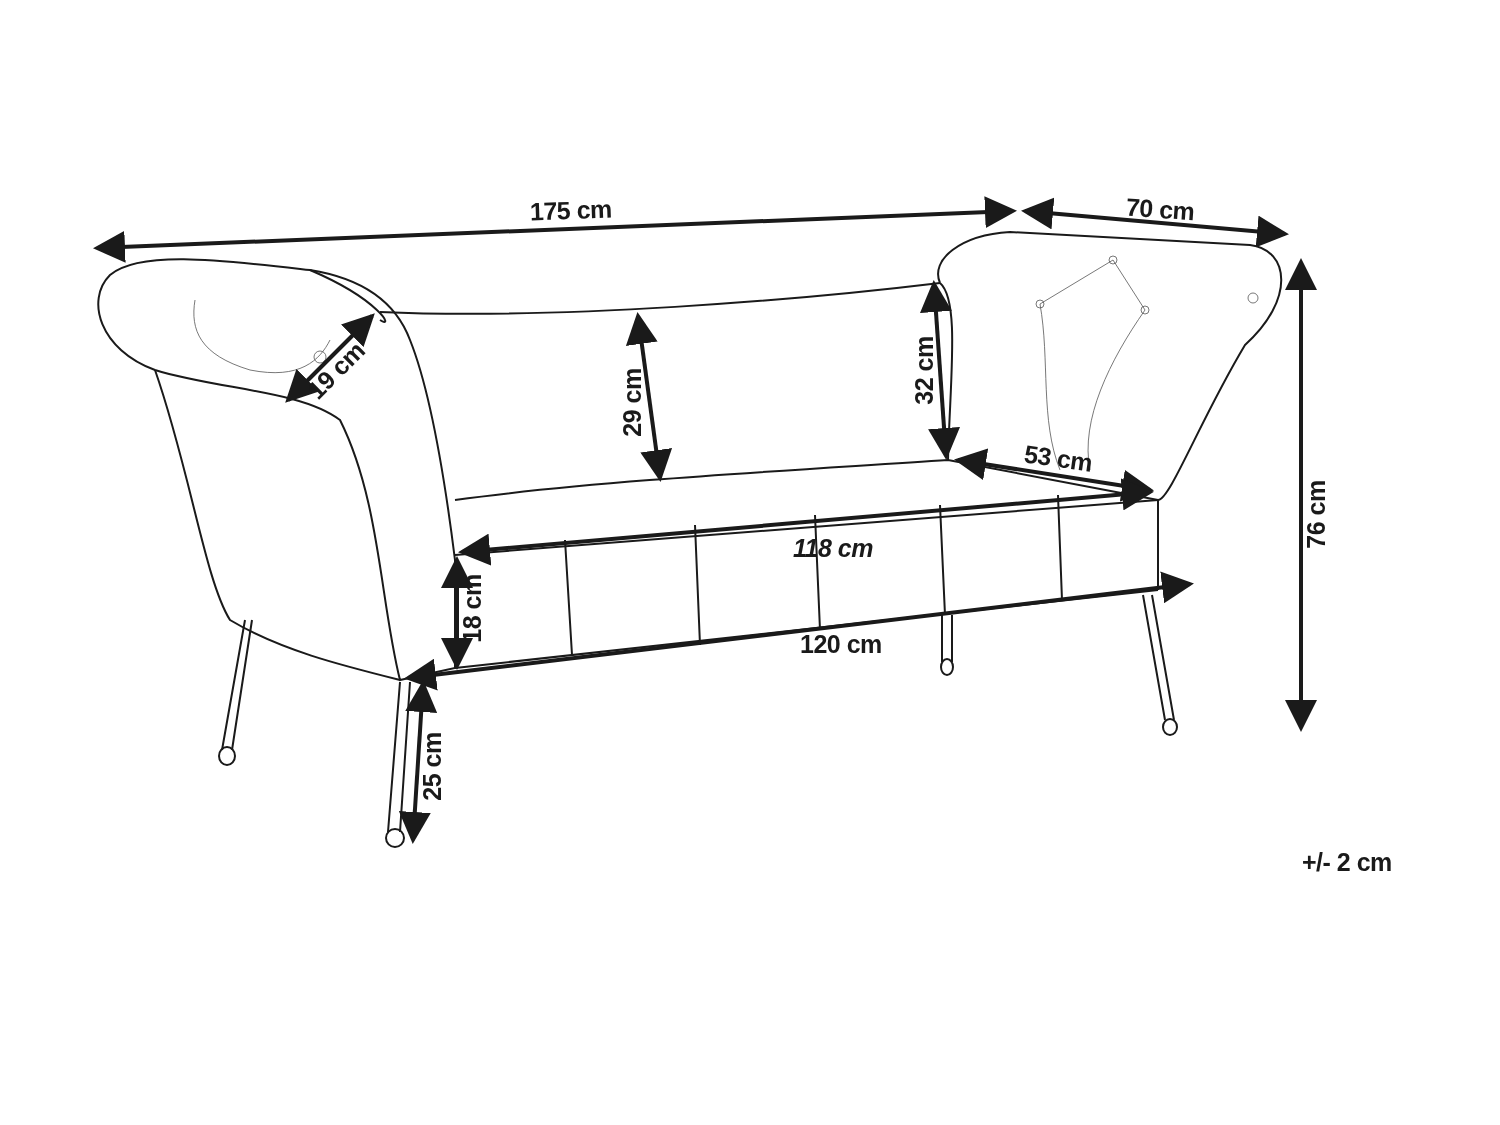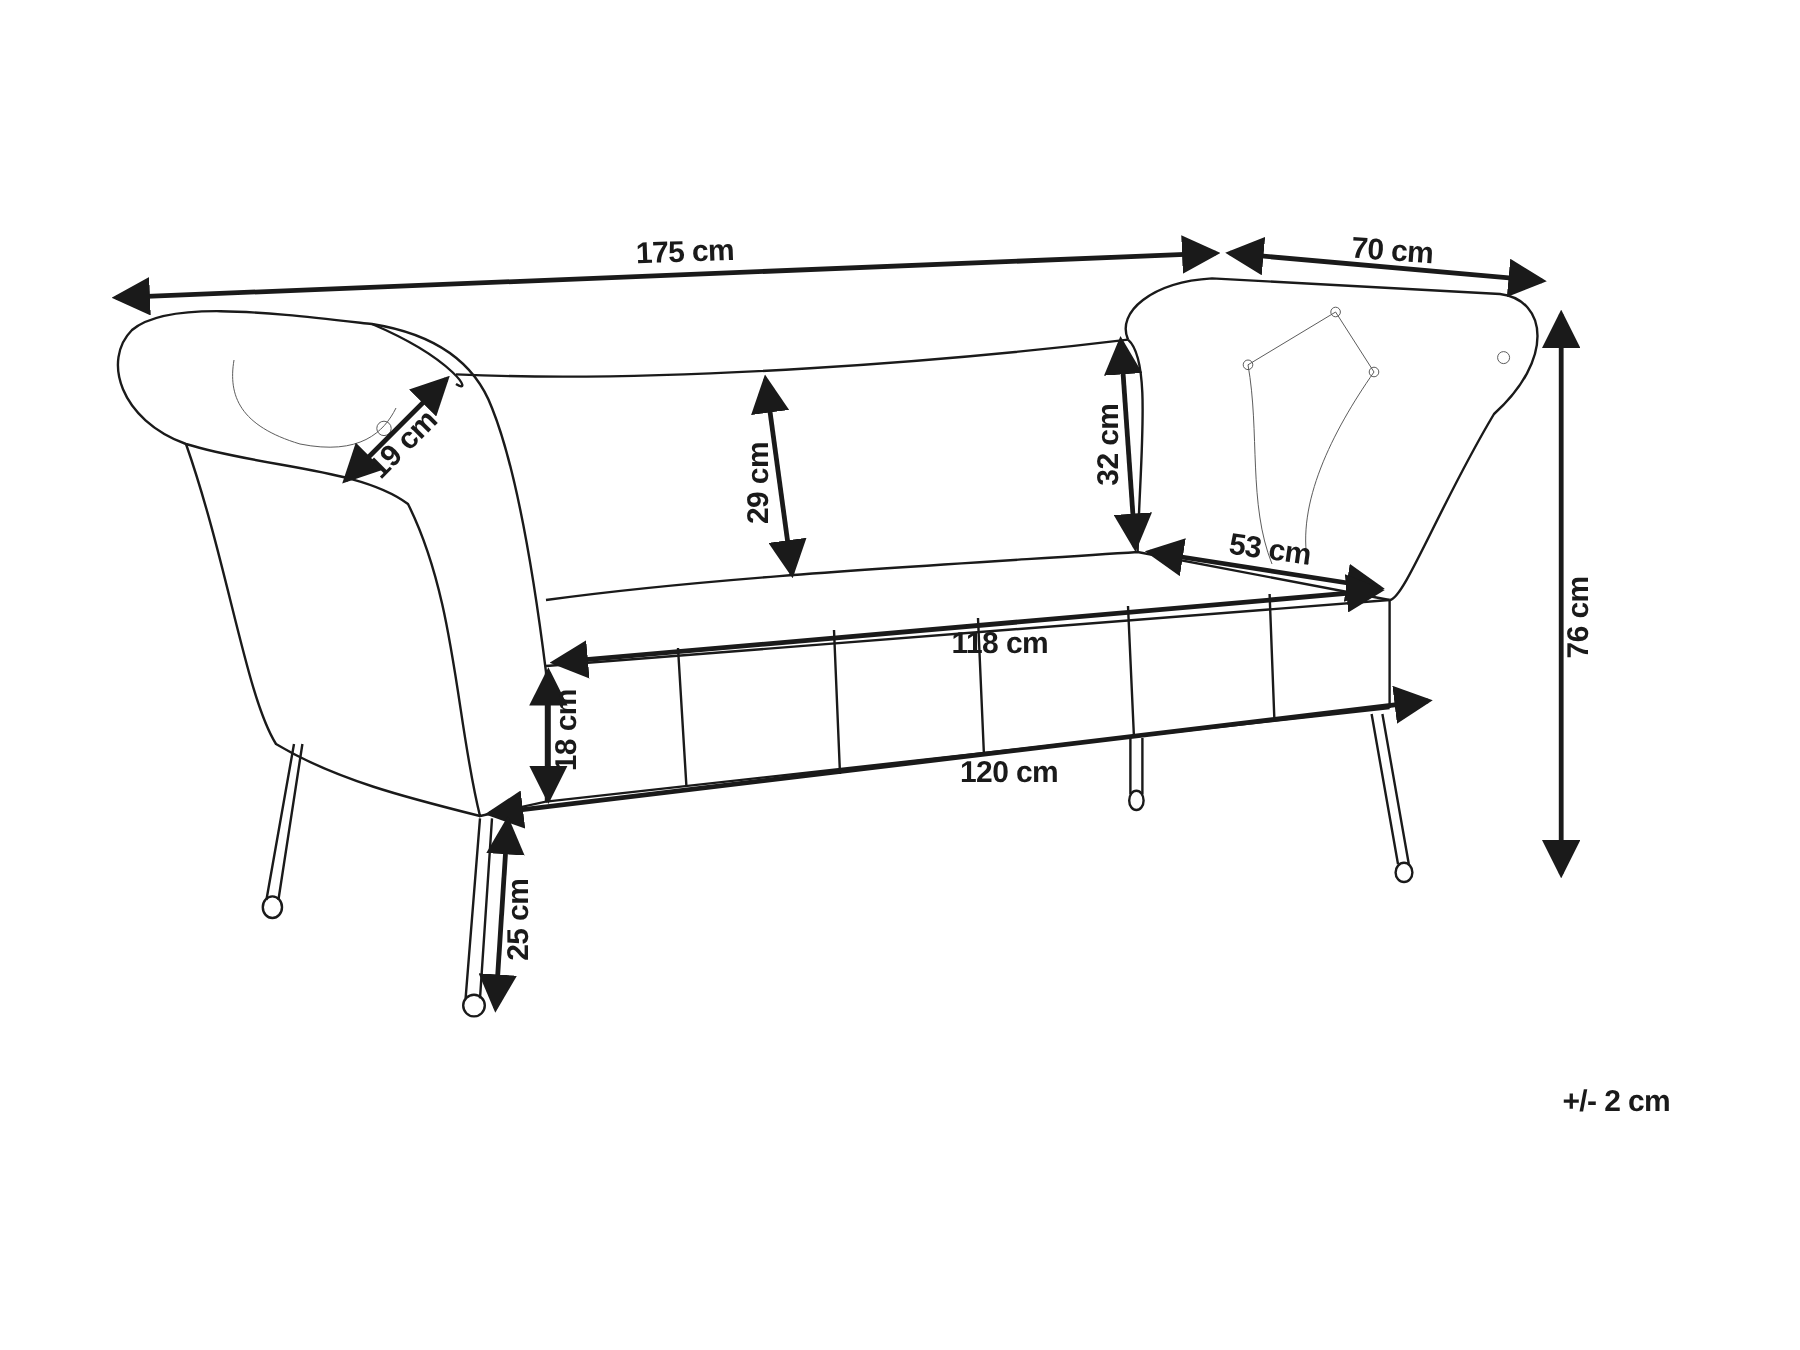--- a/index.html
+++ b/index.html
@@ -73,17 +73,17 @@
   </g>
 </svg>
 
 <div class="lbl" style="left:530px;top:196px;transform:rotate(-2deg);">175 cm</div>
 <div class="lbl" style="left:1126px;top:195px;transform:rotate(4deg);">70 cm</div>
 <div class="lbl" style="left:1282px;top:500px;transform:rotate(-90deg);">76 cm</div>
 <div class="lbl" style="left:302px;top:356px;transform:rotate(-45deg);">19 cm</div>
 <div class="lbl" style="left:598px;top:388px;transform:rotate(-90deg);">29 cm</div>
 <div class="lbl" style="left:890px;top:356px;transform:rotate(-90deg);">32 cm</div>
 <div class="lbl" style="left:1024px;top:444px;transform:rotate(8deg);">53 cm</div>
-<div class="lbl" style="left:793px;top:522px;">118 cm</div>
+<div class="lbl" style="left:793px;top:534px;font-style:italic;">118 cm</div>
 <div class="lbl" style="left:438px;top:594px;transform:rotate(-90deg);">18 cm</div>
 <div class="lbl" style="left:800px;top:630px;">120 cm</div>
 <div class="lbl" style="left:398px;top:752px;transform:rotate(-90deg);">25 cm</div>
-<div class="lbl" style="left:1302px;top:904px;">+/- 2 cm</div>
+<div class="lbl" style="left:1302px;top:848px;">+/- 2 cm</div>
 
 </body></html>

